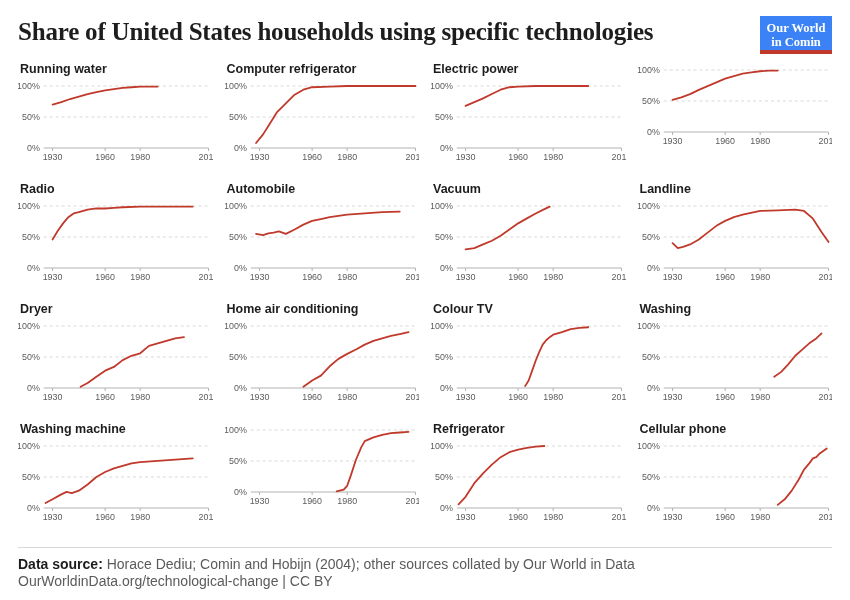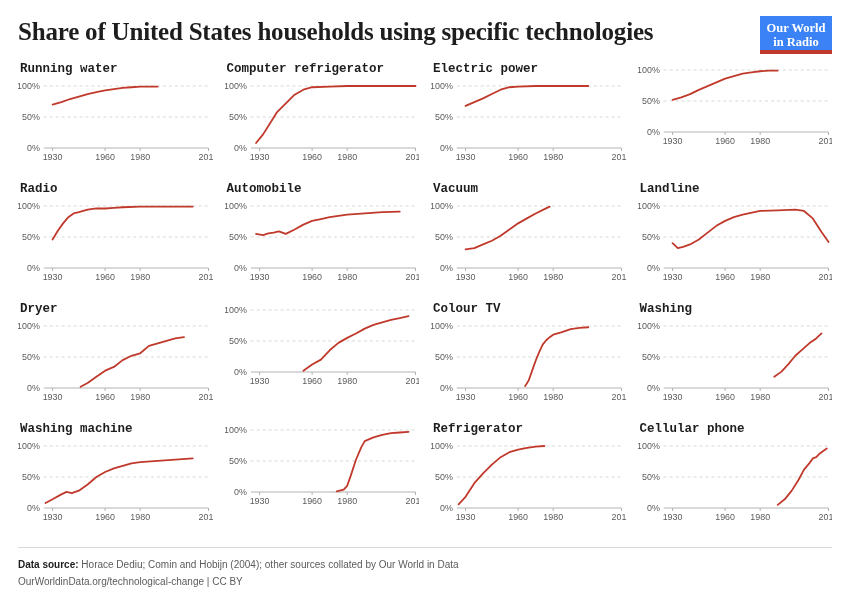--- a/index.html
+++ b/index.html
@@ -70,21 +70,20 @@
     position: relative;
     height: 118px;
   }
   .panel-title {
     font-size: 12.5px;
     font-weight: bold;
     color: #1d1d1d;
     margin: 0 0 2px 0;
     padding-left: 2px;
     white-space: nowrap;
-    font-family: Liberation Mono, monospace;
   }
   .plot {
     position: relative;
     width: 100%;
     height: 86px;
   }
   .plot svg {
     display: block;
     width: 100%;
     height: 100%;
@@ -115,38 +114,38 @@
   }
   .footer {
     position: absolute;
     left: 18px;
     bottom: 10px;
     right: 18px;
     border-top: 1px solid #d8d8d8;
     padding-top: 8px;
   }
   .footer-line {
-    font-size: 10px;
+    font-size: 14px;
     color: #5b5b5b;
     line-height: 17px;
   }
   .footer-line b {
     color: #1d1d1d;
   }
 </style>
 </head>
 <body>
 
 <div class="page">
 
   <div class="header">
     <h1 class="title">Share of United States households using specific technologies</h1>
     <div class="logo">
       <div>Our World</div>
-      <div>in Radio</div>
+      <div>in Comin</div>
       <div class="bar"></div>
     </div>
   </div>
 
   <div class="grid" id="grid">
       <div class="panel">
         <div class="panel-title">Running water</div>
         <div class="plot">
           <svg viewBox="0 0 196 86" preserveAspectRatio="none">
             <line class="axisline" x1="26" y1="70" x2="192" y2="70"></line>
@@ -336,20 +335,21 @@
             <text class="xtick" x="87.80851063829786" y="82" text-anchor="middle">1960</text>
             <line class="axisline" x1="123.12765957446808" y1="70" x2="123.12765957446808" y2="73"></line>
             <text class="xtick" x="123.12765957446808" y="82" text-anchor="middle">1980</text>
             <line class="axisline" x1="192" y1="70" x2="192" y2="73"></line>
             <text class="xtick" x="192" y="82" text-anchor="middle">2019</text>
             <path class="series" d="M63.09 68.76 L70.15 65.04 L78.98 58.84 L87.81 52.64 L96.64 48.92 L105.47 42.10 L114.30 37.76 L123.13 35.28 L131.96 27.84 L140.79 25.36 L149.62 22.88 L158.45 20.40 L167.28 19.16"></path>
           </svg>
         </div>
       </div>
       <div class="panel">
+        <div class="panel-title">Home air conditioning</div>
         <div class="plot">
           <svg viewBox="0 0 196 86" preserveAspectRatio="none">
             <line class="axisline" x1="26" y1="70" x2="192" y2="70"></line>
             <text class="ytick" x="22" y="73" text-anchor="end">0%</text>
             <line class="gridline" x1="26" y1="39" x2="192" y2="39"></line>
             <text class="ytick" x="22" y="42" text-anchor="end">50%</text>
             <line class="gridline" x1="26" y1="8" x2="192" y2="8"></line>
             <text class="ytick" x="22" y="11" text-anchor="end">100%</text>
             <line class="axisline" x1="34.829787234042556" y1="70" x2="34.829787234042556" y2="73"></line>
             <text class="xtick" x="34.829787234042556" y="82" text-anchor="middle">1930</text>

